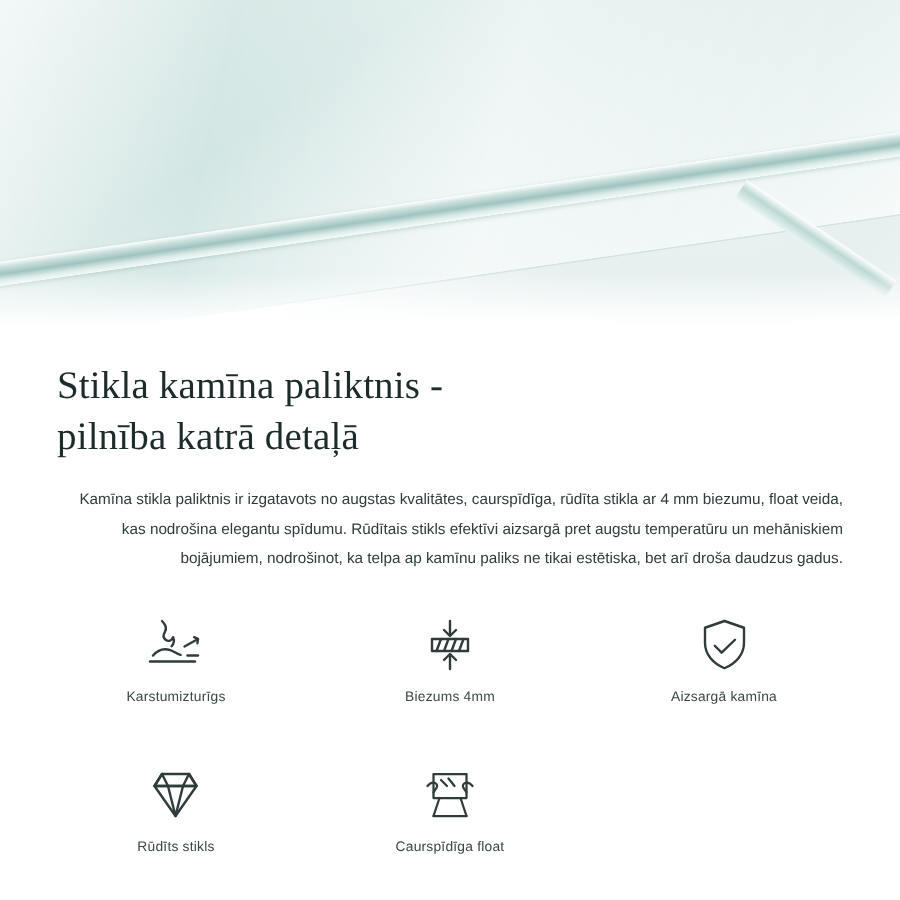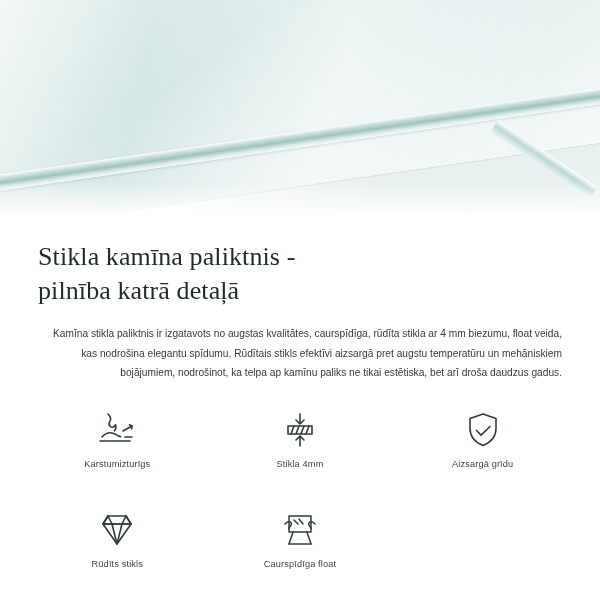--- a/index.html
+++ b/index.html
@@ -188,31 +188,31 @@
         <div class="feature-icon">
           <svg width="40" height="40" viewBox="0 0 40 40" fill="none" stroke="#2f3c3b" stroke-width="1.6" stroke-linecap="round" stroke-linejoin="round">
             <path d="M20 4v9"></path>
             <path d="M16 10l4 4 4-4"></path>
             <path d="M20 36v-9"></path>
             <path d="M16 30l4-4 4 4"></path>
             <rect x="8" y="16" width="24" height="8"></rect>
             <path d="M11 24l3-8M16 24l3-8M21 24l3-8M26 24l3-8"></path>
           </svg>
         </div>
-        <div class="feature-label">Stikla 4mm</div>
+        <div class="feature-label">Biezums 4mm</div>
       </div>
 
       <div class="feature">
         <div class="feature-icon">
           <svg width="40" height="40" viewBox="0 0 40 40" fill="none" stroke="#2f3c3b" stroke-width="1.6" stroke-linecap="round" stroke-linejoin="round">
             <path d="M20 4l13 4.5v10c0 8-5.6 14-13 17-7.4-3-13-9-13-17v-10L20 4z"></path>
             <path d="M13.5 20.5l4.6 4.6L27 16.5"></path>
           </svg>
         </div>
-        <div class="feature-label">Aizsargā grīdu</div>
+        <div class="feature-label">Aizsargā kamīna</div>
       </div>
 
       <div class="feature">
         <div class="feature-icon">
           <svg width="42" height="40" viewBox="0 0 42 40" fill="none" stroke="#2f3c3b" stroke-width="1.6" stroke-linecap="round" stroke-linejoin="round">
             <path d="M7 14h28l-14 20L7 14z"></path>
             <path d="M12 6h18l5 8H7l5-8z"></path>
             <path d="M12 6l-5 8M30 6l5 8"></path>
             <path d="M16 14l5 20M26 14l-5 20"></path>
             <path d="M12 6l4 8M30 6l-4 8"></path>

